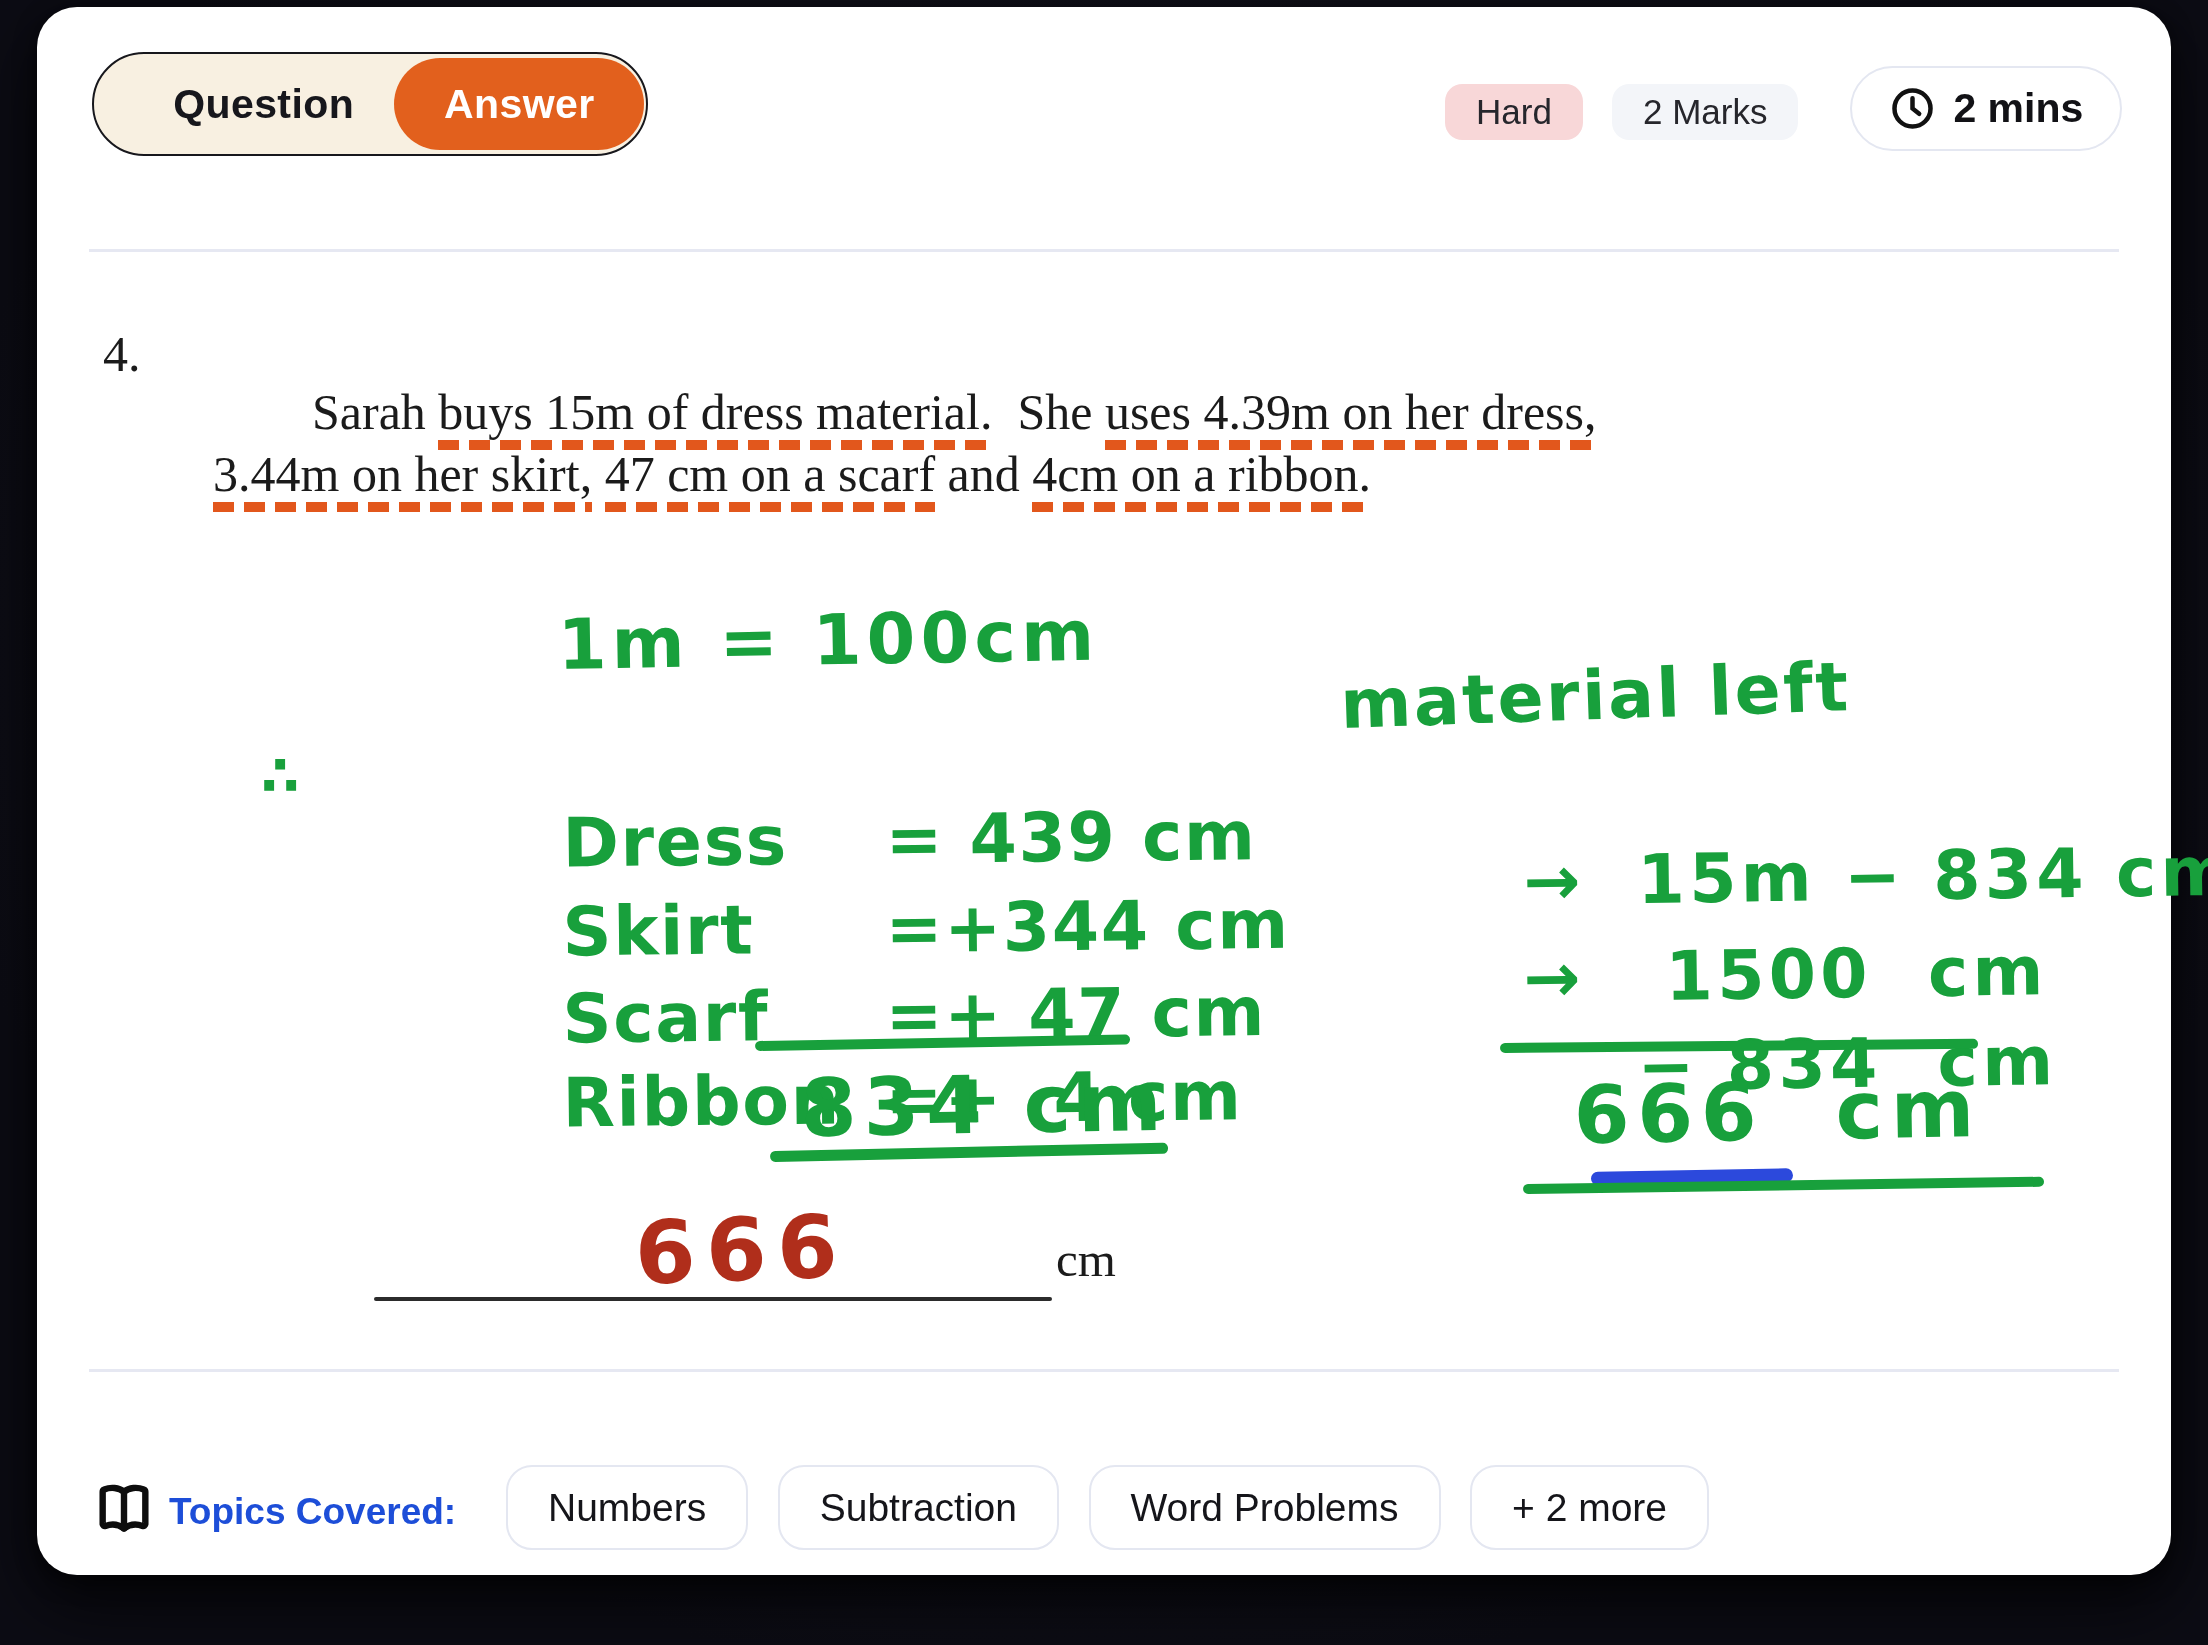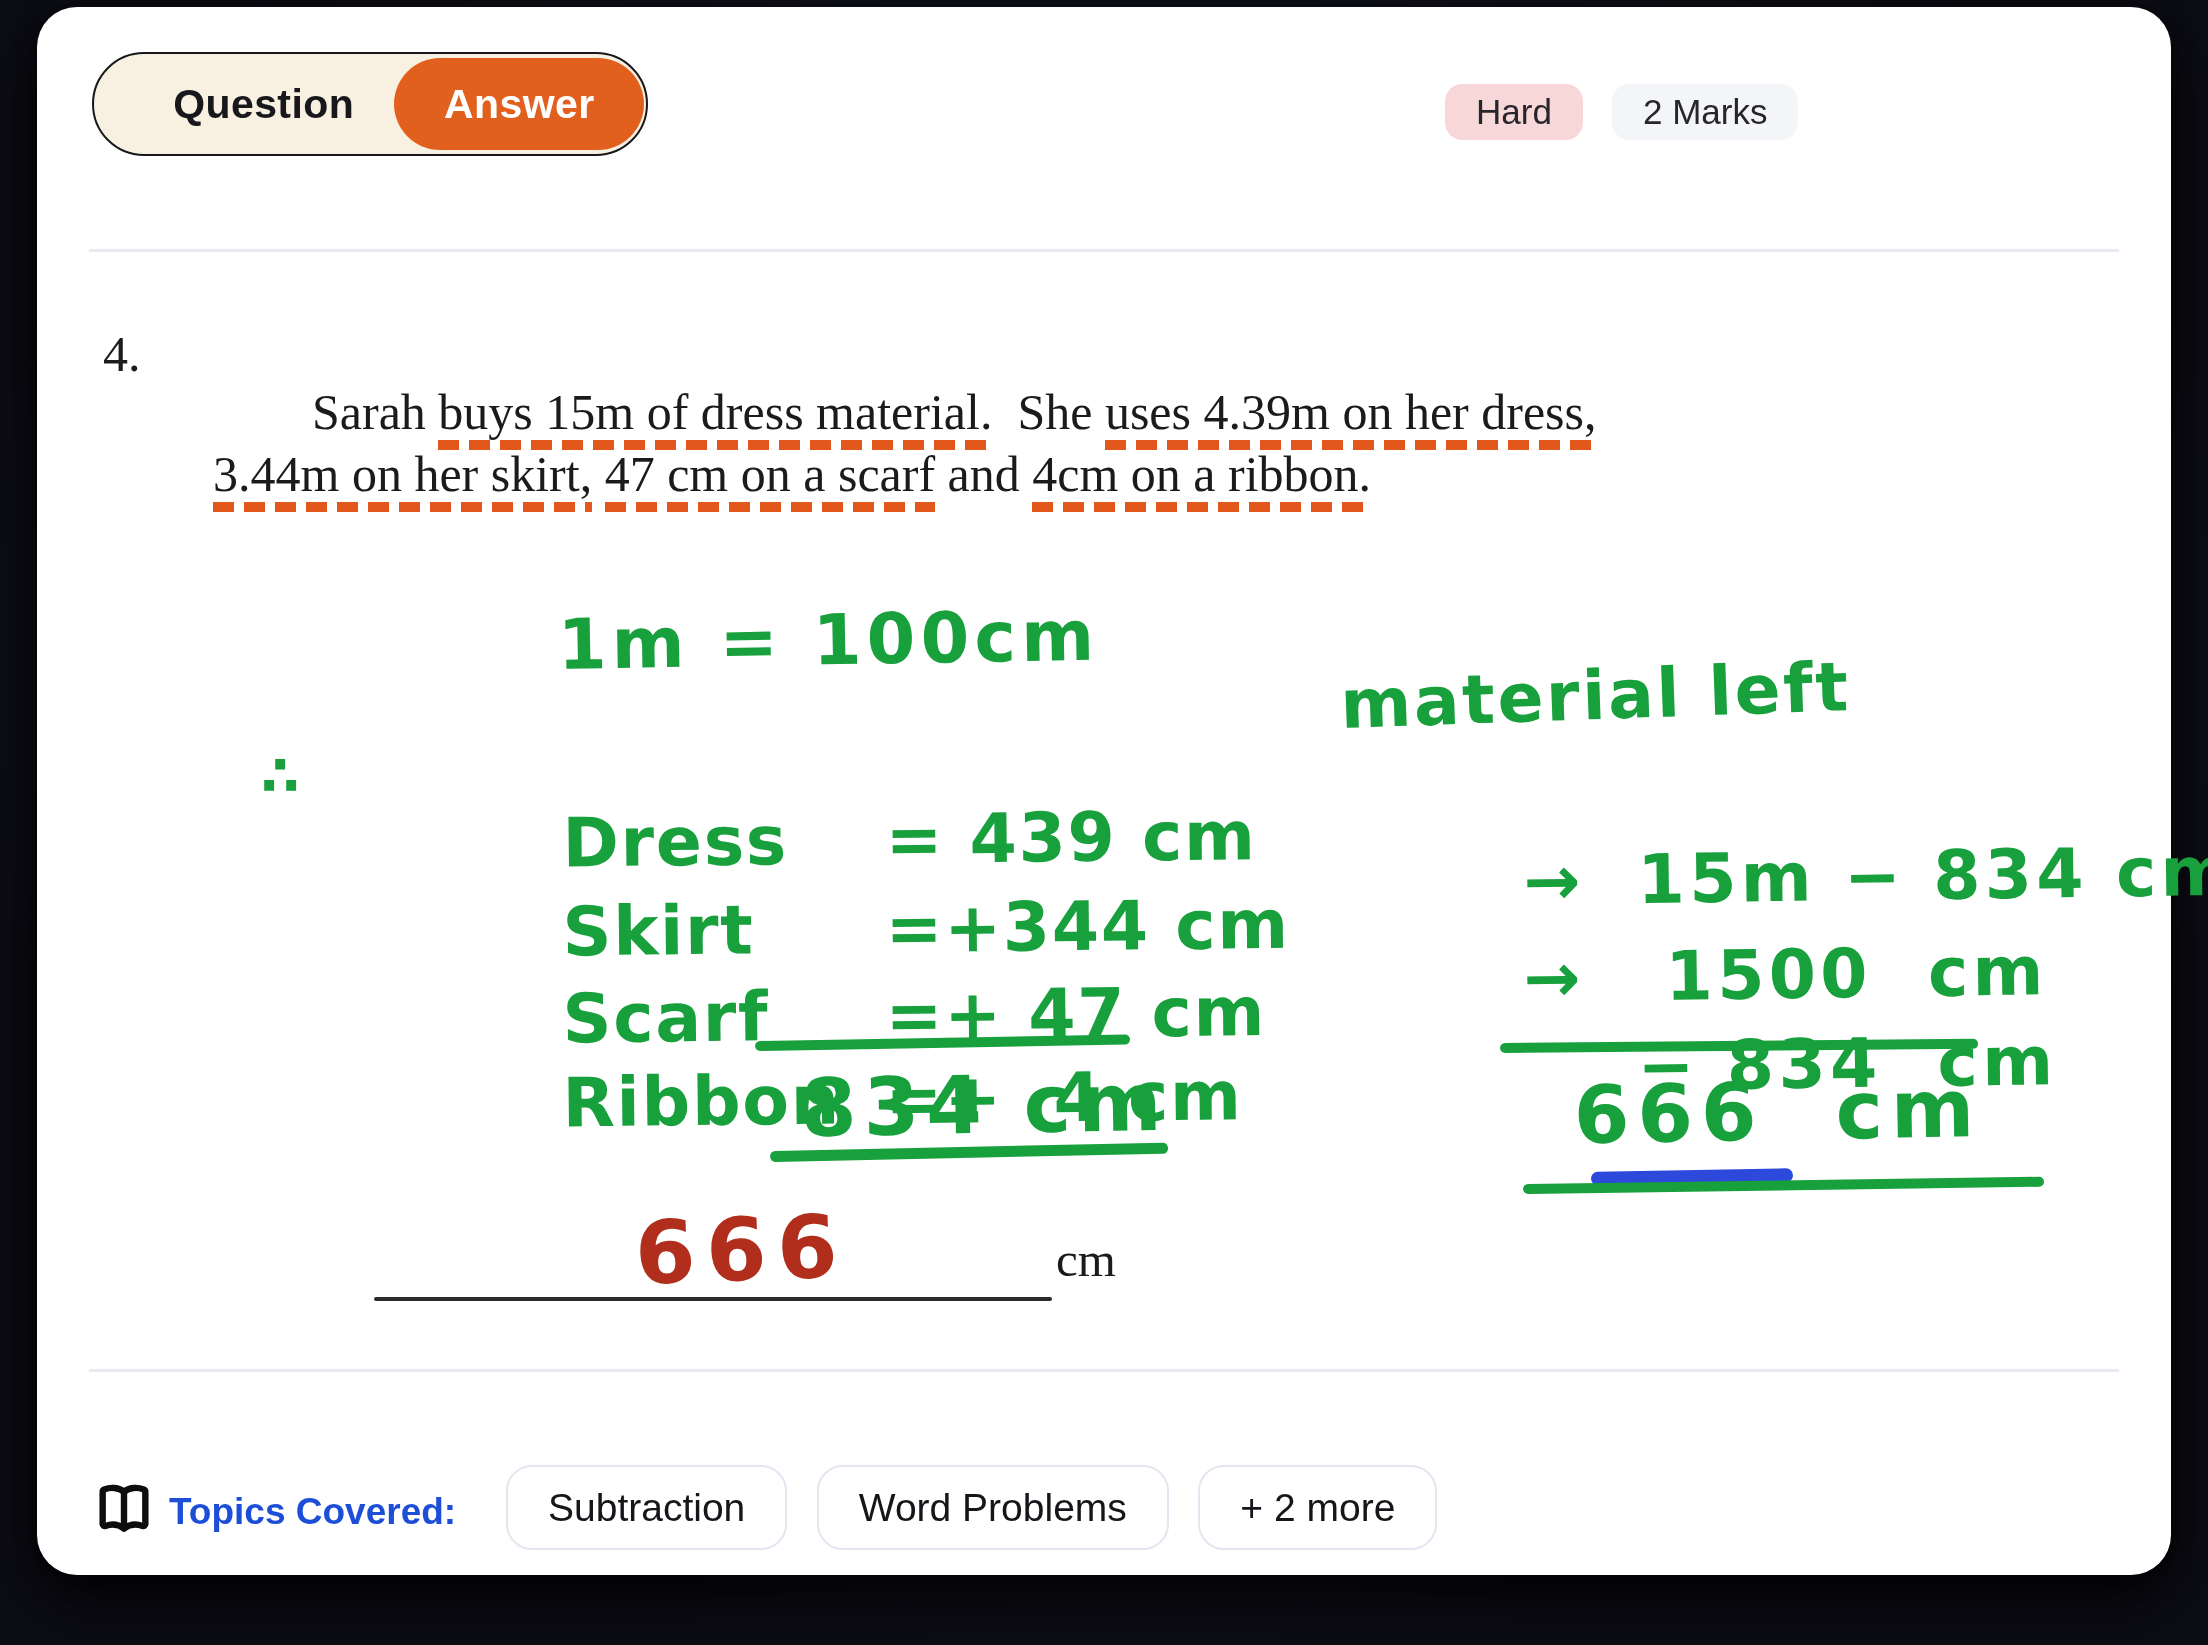--- a/index.html
+++ b/index.html
@@ -70,20 +70,27 @@
 <div class="page">
   <div class="card">
 
     <div class="abs toggle">
       <div class="toggle-q">Question</div>
       <div class="toggle-a">Answer</div>
     </div>
 
     <div class="abs badge badge-hard">Hard</div>
     <div class="abs badge badge-marks">2 Marks</div>
+    <div class="abs pill-time">
+      <svg width="47" height="47" viewBox="0 0 24 24" fill="none" stroke="#111" stroke-width="2.3" stroke-linecap="round">
+        <circle cx="12" cy="12" r="9.2"></circle>
+        <path d="M12 6.8V12l3.4 2.7"></path>
+      </svg>
+      <span>2 mins</span>
+    </div>
 
     <div class="abs divider" style="top:242px"></div>
 
     <div class="abs serif" style="left:66px;top:318px">4.</div>
     <div class="abs serif" style="left:200px;top:318px">
       <span class="q-seg">Sarah </span><span class="q-seg hl-o">buys 15m of dress material.</span><span class="q-seg">  She </span><span class="q-seg hl-o">uses 4.39m on her dress,</span>
     </div>
     <div class="abs serif" style="left:101px;top:380px">
       <span class="q-seg hl-o">3.44m on her skirt,</span><span class="q-seg"> </span><span class="q-seg hl-o">47 cm on a scarf</span><span class="q-seg"> and </span><span class="q-seg hl-o">4cm on a ribbon.</span>
     </div>
@@ -128,20 +135,21 @@
     <div class="abs ans-unit">cm</div>
 
     <div class="abs divider" style="top:1362px"></div>
 
     <svg class="abs book" viewBox="0 0 24 24" fill="none" stroke="#0d0d0d" stroke-width="2.4" stroke-linejoin="round" stroke-linecap="round">
       <path d="M12 5.6C10 3.9 7 3.7 4.6 4.7c-.4.15-.6.4-.6.8v12.1c0 .6.5.95 1.05.75 2.25-.8 4.95-.55 6.95.95 2-1.5 4.7-1.75 6.95-.95.55.2 1.05-.15 1.05-.75V5.5c0-.4-.2-.65-.6-.8C17 3.7 14 3.9 12 5.6z"></path>
       <path d="M12 5.6v13.7"></path>
     </svg>
     <div class="abs t-label">Topics Covered:</div>
     <div class="abs chips">
+      <div class="chip">Numbers</div>
       <div class="chip">Subtraction</div>
       <div class="chip">Word Problems</div>
       <div class="chip">+ 2 more</div>
     </div>
 
   </div>
 </div>
 
 
 </body></html>

